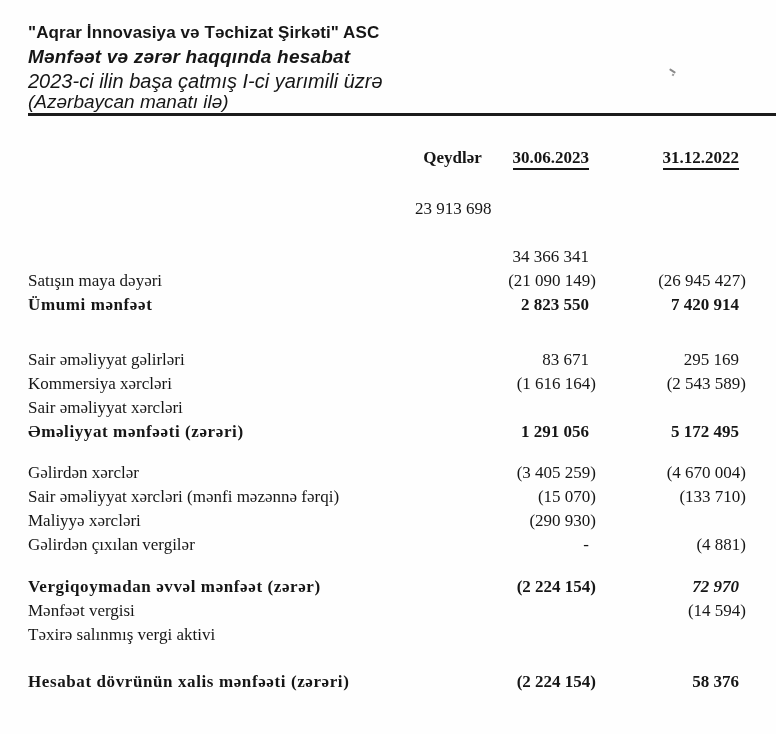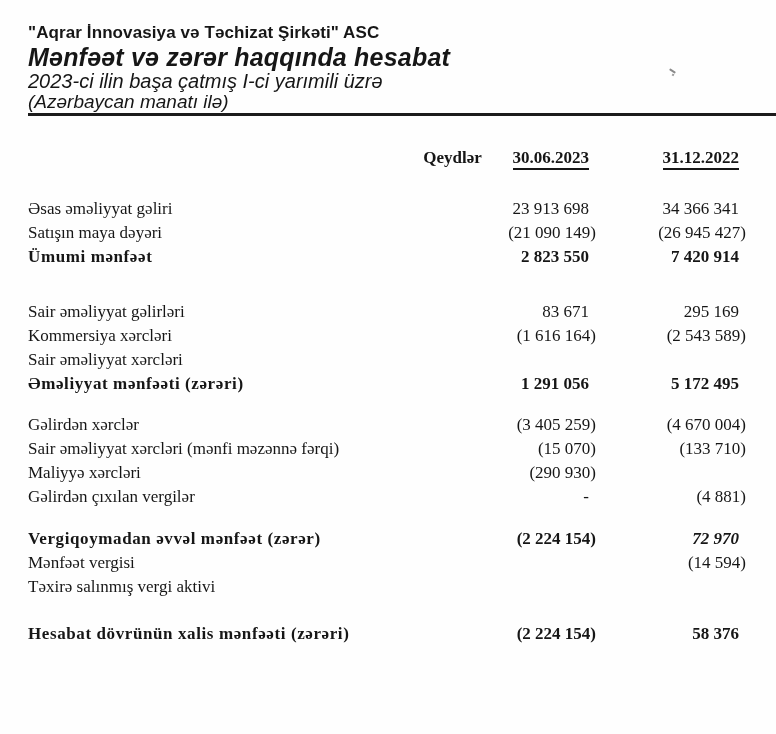--- a/index.html
+++ b/index.html
@@ -17,21 +17,21 @@
   .doc-header {
     position: absolute;
     left: 28px;
     top: 21px;
     right: 0;
     font-family: "Liberation Sans", sans-serif;
     border-bottom: 3px solid #1c1c1c;
     padding-bottom: 1px;
   }
   .company  { font-weight: bold; font-size: 17px; line-height: 23px; letter-spacing: 0.1px; }
-  .title    { font-weight: bold; font-style: italic; font-size: 25px; line-height: 26px; letter-spacing: 0.2px; }
+  .title    { font-weight: bold; font-style: italic; font-size: 19px; line-height: 26px; letter-spacing: 0.2px; }
   .subtitle { font-style: italic; font-size: 20px; line-height: 22px; }
   .currency { font-style: italic; font-size: 19px; line-height: 20px; }
 
   
   .speck {
     position: absolute;
     left: 669px;
     top: 70px;
     width: 7px;
     height: 2px;
@@ -101,24 +101,23 @@
 
     <div class="row cols-header">
       <div class="cell label"></div>
       <div class="cell notes">Qeydlər</div>
       <div class="cell num" style="padding-right: 7px;"><span class="date-underline">30.06.2023</span></div>
       <div class="cell num" style="padding-right: 7px;"><span class="date-underline">31.12.2022</span></div>
     </div>
 
     <div class="group g1">
       <div class="row">
-        <div class="cell label">Əsas əməliyyat gəliri</div>
         <div class="cell notes"></div>
         <div class="cell num" style="padding-right: 7px;">23 913 698</div>
-        <div class="cell num" style="padding-right: 7px;">34 366 341</div>
+        <div class="cell num" style="padding-right: 7px; margin-top: 48px;">34 366 341</div>
       </div>
       <div class="row">
         <div class="cell label">Satışın maya dəyəri</div>
         <div class="cell notes"></div>
         <div class="cell num">(21 090 149)</div>
         <div class="cell num">(26 945 427)</div>
       </div>
       <div class="row bold">
         <div class="cell label">Ümumi mənfəət</div>
         <div class="cell notes"></div>

